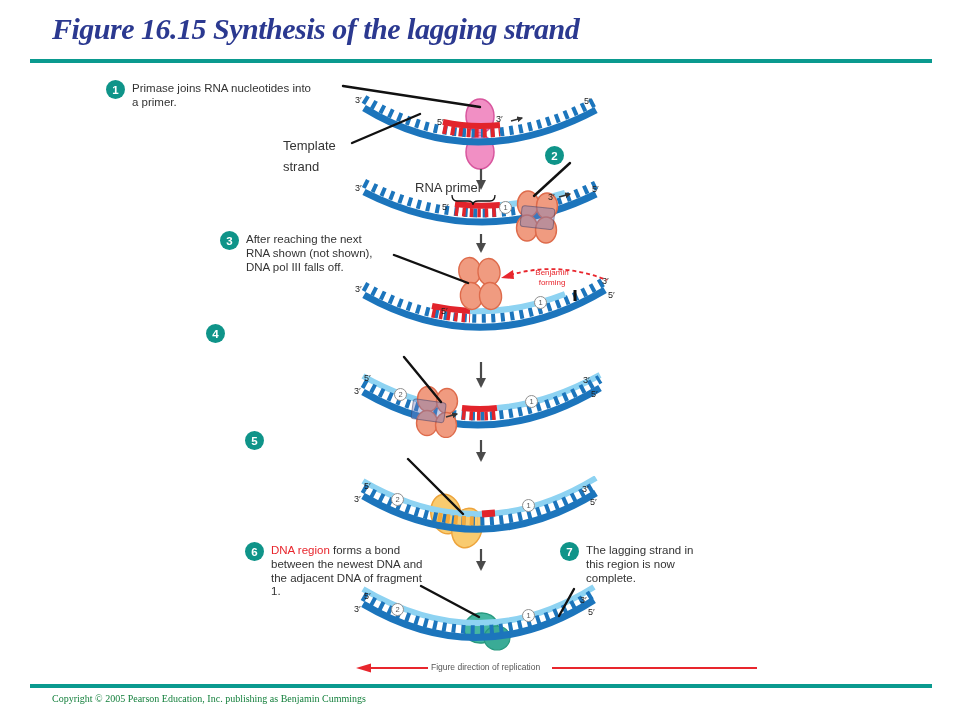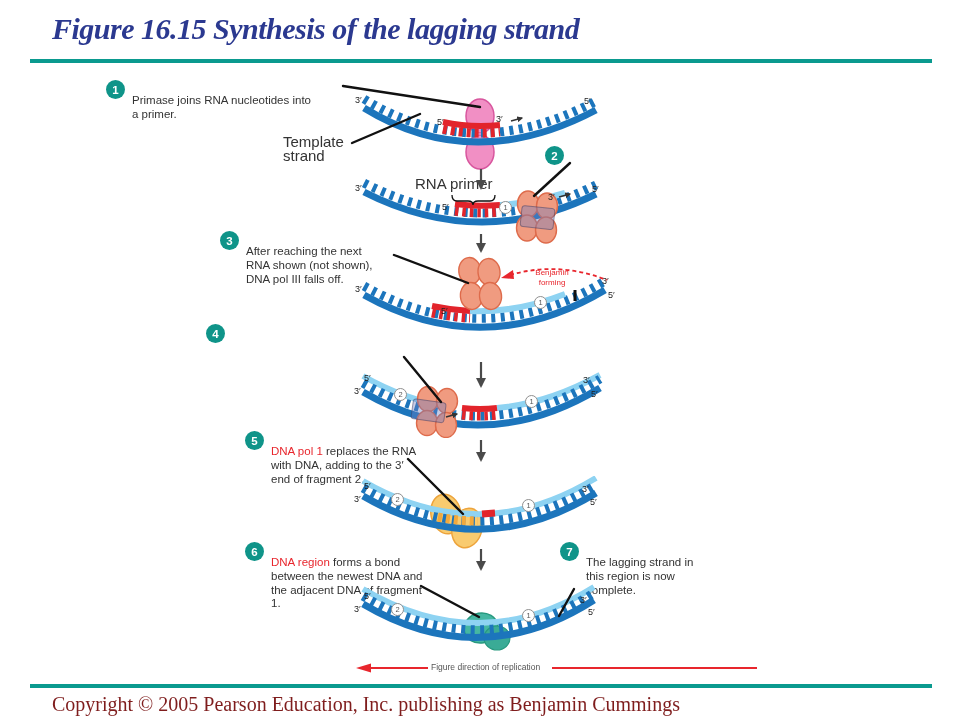--- a/index.html
+++ b/index.html
@@ -6,29 +6,29 @@
   body{width:960px;height:720px;background:#fff;position:relative;overflow:hidden;
        font-family:"Liberation Sans",sans-serif;}
   .abs{position:absolute;}
   .title{font-family:"Liberation Serif",serif;font-weight:bold;font-size:30px;
          color:#2B3990;letter-spacing:-0.5px;white-space:nowrap;font-style:italic;}
   .rule{background:#0A9A8F;height:4px;}
   .step{display:flex;gap:7px;align-items:flex-start;}
   .badge{width:19px;height:19px;border-radius:50%;background:#0F9489;color:#fff;
          font-size:11.5px;font-weight:bold;display:flex;align-items:center;
          justify-content:center;flex:0 0 19px;}
-  .stext{font-size:11.5px;line-height:13.8px;color:#333;margin:14px 0 0;}
+  .stext{font-size:11.5px;line-height:13.8px;color:#333;margin:2px 0 0;}
   .lead{color:#E8262D;}
-  .lbl{font-size:15px;line-height:14px;color:#333;}
+  .lbl{font-size:13px;line-height:21px;color:#333;}
   .prime{font-size:9px;color:#222;white-space:nowrap;}
   .fragnum{width:11px;height:11px;border-radius:50%;background:#fff;border:1px solid #909090;
            color:#555;font-size:7.5px;display:flex;align-items:center;justify-content:center;}
   .okz{font-size:8px;line-height:9.5px;color:#E8262D;text-align:center;}
   .dir{font-size:8.5px;color:#555;white-space:nowrap;}
-  .copy{font-family:"Liberation Serif",serif;font-size:20px;color:#7f1d1d;white-space:nowrap;}
+  .copy{font-family:"Liberation Serif",serif;font-size:10px;color:#15803d;white-space:nowrap;}
   svg{display:block;}
 </style>
 </head>
 <body>
 
 <div class="abs title" style="left:52px;top:12px">Figure 16.15 Synthesis of the lagging strand</div>
 <div class="abs rule" style="left:30px;top:59px;width:902px"></div>
 
 <div class="abs step" style="left:106px;top:80px;width:210px">
   <span class="badge">1</span>
@@ -39,21 +39,20 @@
 </div>
 <div class="abs step" style="left:220px;top:231px;width:168px">
   <span class="badge">3</span>
   <p class="stext"><span class="lead"></span><span>After reaching the next RNA shown (not shown), DNA pol III falls off.</span></p>
 </div>
 <div class="abs step" style="left:206px;top:324px;width:212px">
   <span class="badge">4</span>
 </div>
 <div class="abs step" style="left:245px;top:431px;width:178px">
   <span class="badge">5</span>
-  <p class="stext"><span class="lead">DNA pol 1</span><span> replaces the RNA with DNA, adding to the 3′ end of fragment 2.</span></p>
 </div>
 <div class="abs step" style="left:245px;top:542px;width:182px">
   <span class="badge">6</span>
   <p class="stext"><span class="lead">DNA region</span><span> forms a bond between the newest DNA and the adjacent DNA of fragment 1.</span></p>
 </div>
 <div class="abs step" style="left:560px;top:542px;width:148px">
   <span class="badge">7</span>
   <p class="stext"><span class="lead"></span><span>The lagging strand in this region is now complete.</span></p>
 </div>
 

